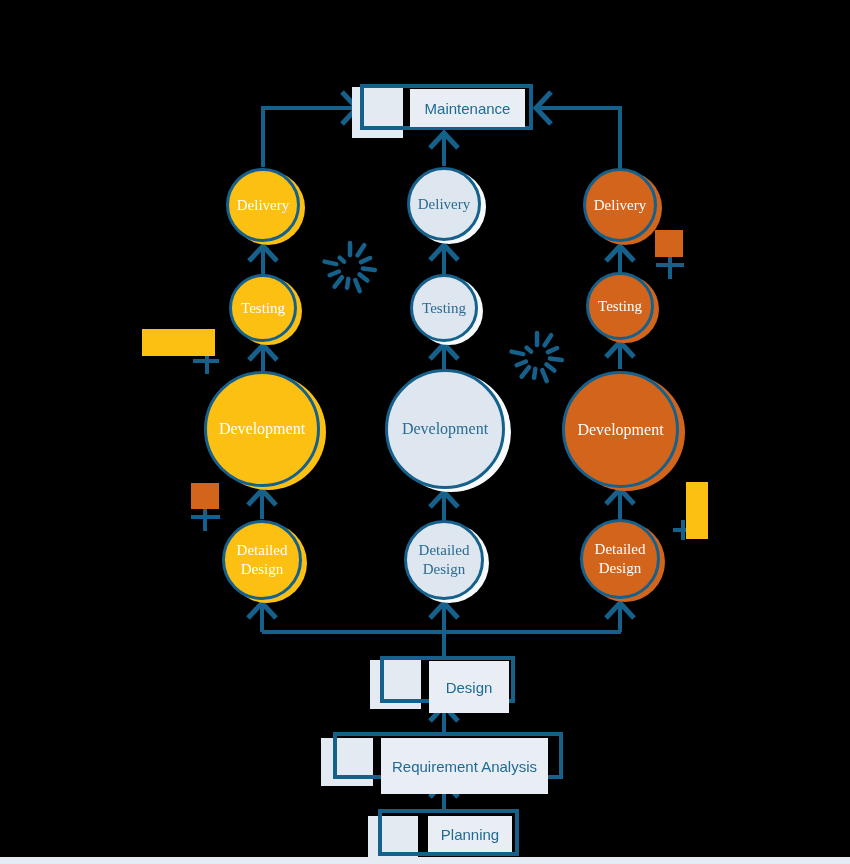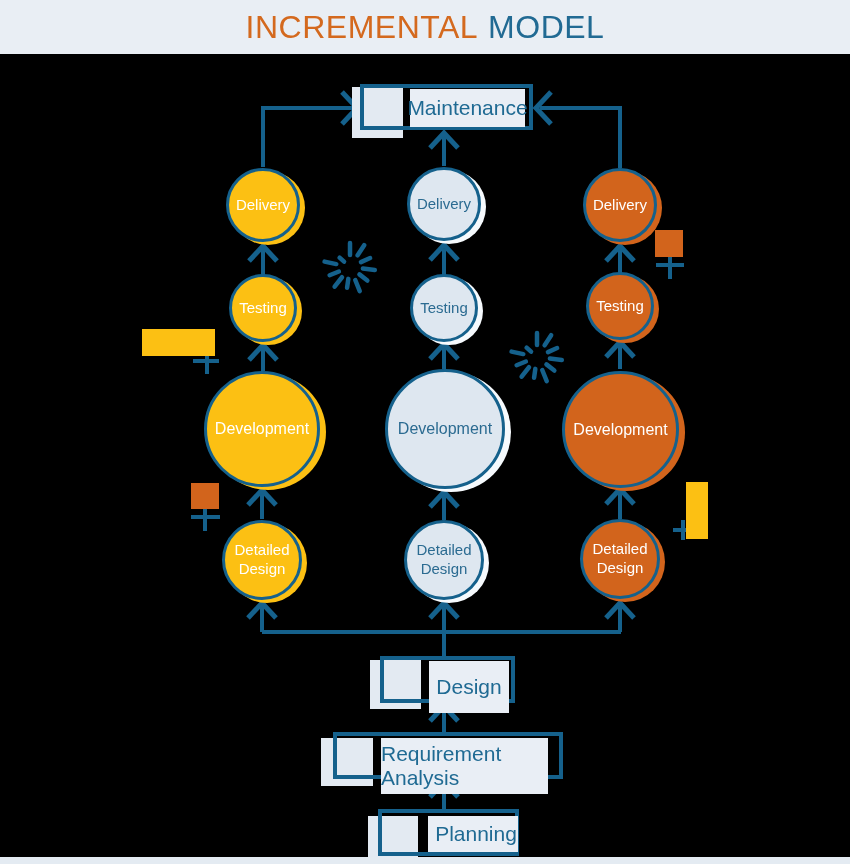--- a/index.html
+++ b/index.html
@@ -15,40 +15,36 @@
   .lines{position:absolute;left:0;top:0;pointer-events:none;}
   
   .decor{position:absolute;}
   
   .stage{position:absolute;}
   .stage .sh{position:absolute;left:0;top:0;right:0;bottom:0;border-radius:50%;transform:translate(5px,3px);}
   .stage.big .sh{transform:translate(6px,3px);}
   .stage .bd{position:absolute;left:0;top:0;right:0;bottom:0;border-radius:50%;
              border:3px solid #15618C;box-sizing:border-box;
              display:flex;align-items:center;justify-content:center;text-align:center;
-             font-size:15px;line-height:1.25;}
+             font-size:15px;line-height:1.25;font-family:Liberation Serif, serif;}
   .stage.big .bd{font-size:16px;}
   .col1 .sh{background:#FCC013}.col1 .bd{background:#FCC013;color:#FFFFFF}
   .col2 .sh{background:#F6FAFD}.col2 .bd{background:#DEE7F0;color:#2B6B91}
   .col3 .sh{background:#D2641C}.col3 .bd{background:#D2641C;color:#FFFFFF}
   
   .tab{position:absolute;background:#E3EAF2;}
   .frame{position:absolute;border:4px solid #15618C;box-sizing:border-box;background:transparent;}
   .panel{position:absolute;background:#E9EEF5;color:#1F6A93;display:flex;align-items:center;
-         justify-content:center;font-size:21px;}
+         justify-content:center;font-size:15px;}
 </style>
 </head>
 <body>
 
 <div class="canvas">
 
-  <div class="header">
-    <span class="title-orange">INCREMENTAL</span>
-    <span class="title-blue">MODEL</span>
-  </div>
 
   <svg class="lines" width="850" height="864" viewBox="0 0 850 864">
     <g stroke="#15618C" stroke-width="4" fill="none">
 
       <path d="M263,167 V108 H355"></path>
       <path d="M620,168 V108 H540"></path>
       <path d="M444,166 V136"></path>
 
       <path d="M263,275 V249"></path>
         <path d="M263,371 V348"></path>
@@ -241,20 +237,20 @@
     <div class="tab" style="left:321px;top:738px;width:52px;height:48px;"></div>
     <div class="frame" style="left:333px;top:732px;width:230px;height:47px;"></div>
     <div class="panel" style="left:381px;top:738px;width:167px;height:56px;">
       <span>Requirement Analysis</span>
     </div>
   </div>
 
   <div>
     <div class="tab" style="left:368px;top:816px;width:50px;height:45px;"></div>
     <div class="frame" style="left:378px;top:809px;width:141px;height:47px;"></div>
-    <div class="panel" style="left:428px;top:816px;width:84px;height:36px;padding-left:6px;">
+    <div class="panel" style="left:428px;top:816px;width:84px;height:36px;">
       <span>Planning</span>
     </div>
   </div>
 
   <div class="footer-strip"></div>
 
 </div>
 
 </body></html>

